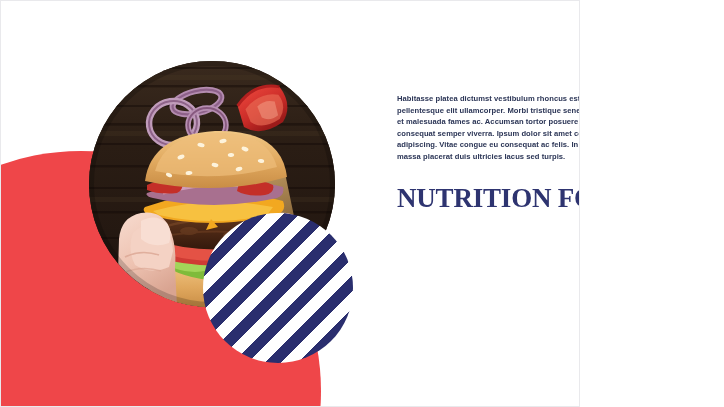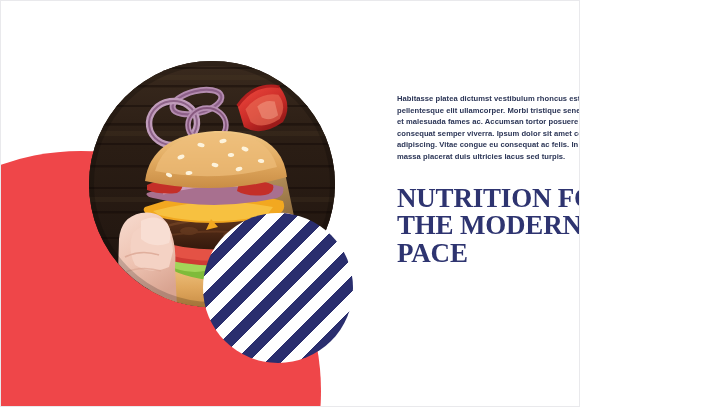--- a/index.html
+++ b/index.html
@@ -251,17 +251,16 @@
 
   <div class="stripe-circle">
     <div class="stripes"></div>
   </div>
 
   <div class="text-col">
     <p class="body-copy" style="color: rgb(43, 53, 86);">Habitasse platea dictumst vestibulum rhoncus est pellentesque elit ullamcorper. Morbi tristique senectus et netus et malesuada fames ac. Accumsan tortor posuere ac ut consequat semper viverra. Ipsum dolor sit amet consectetur adipiscing. Vitae congue eu consequat ac felis. In pellentesque massa placerat duis ultricies lacus sed turpis.</p>
 
     <h1 class="headline">
       <span class="hl-line">NUTRITION FOR</span>
-      <span class="hl-line">THE MODERN PACE</span>
     </h1>
   </div>
 
 </div>
 
 </body></html>

